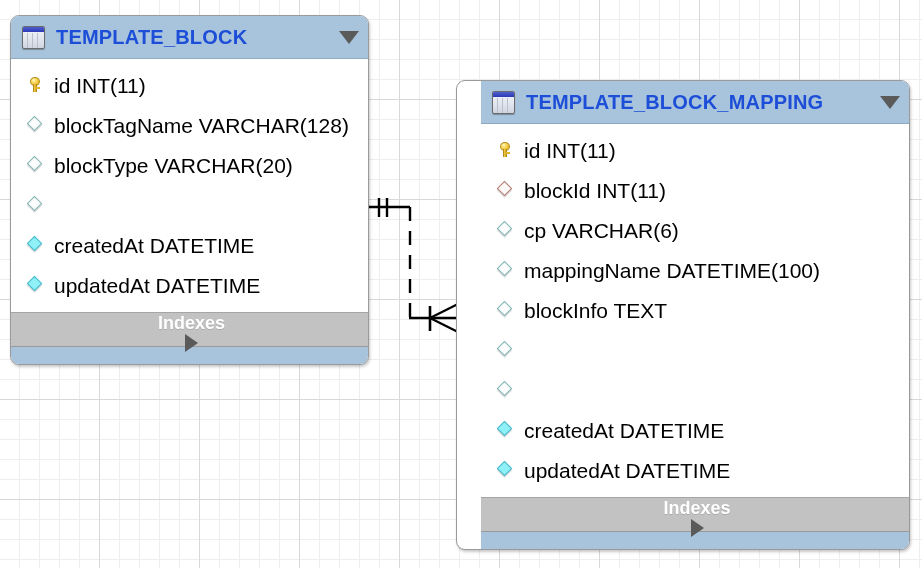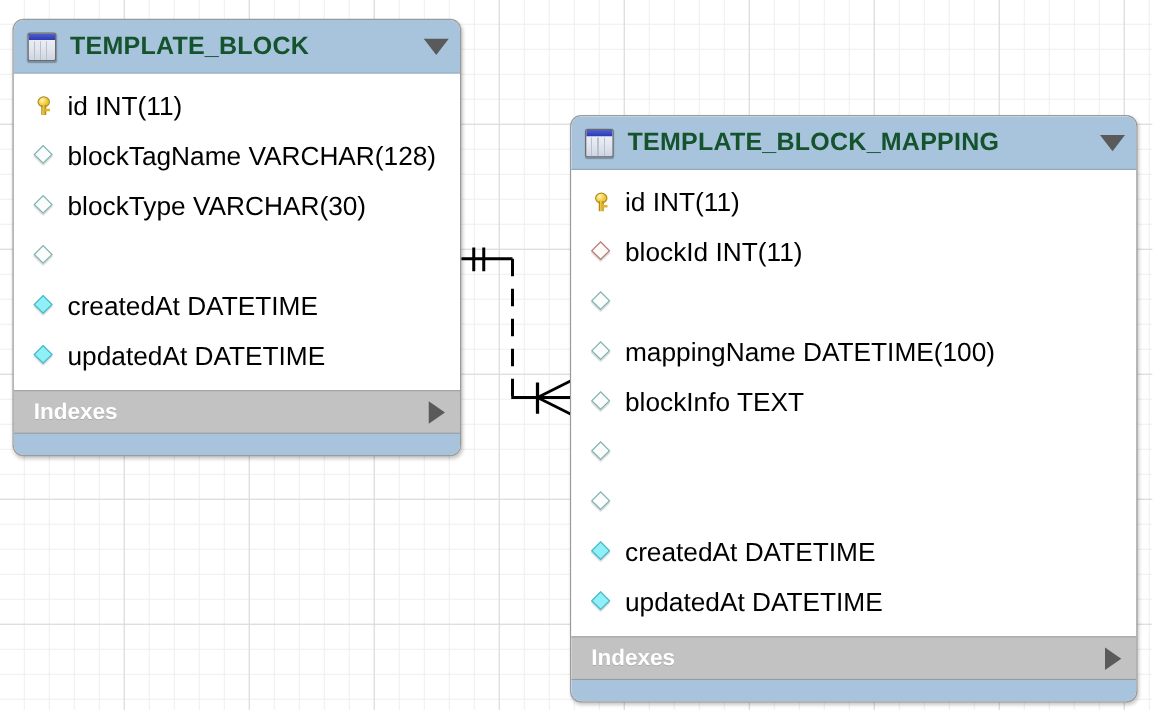--- a/index.html
+++ b/index.html
@@ -80,21 +80,21 @@
       linear-gradient(to right, transparent 4px, #b9bfcc 4px, #b9bfcc 5px, transparent 5px),
       linear-gradient(to right, transparent 9px, #b9bfcc 9px, #b9bfcc 10px, transparent 10px),
       linear-gradient(to right, transparent 14px, #b9bfcc 14px, #b9bfcc 15px, transparent 15px);
   }
 
   .table-title {
     flex: 1 1 auto;
     margin-left: 11px;
     font-size: 20px;
     font-weight: bold;
-    color: #14532d;
+    color: #1d4ed8;
     letter-spacing: 0.2px;
     white-space: nowrap;
     overflow: hidden;
   }
 
   .collapse-arrow {
     flex: 0 0 auto;
     width: 0; height: 0;
     margin-left: 8px;
     border-left: 10px solid transparent;
@@ -184,20 +184,21 @@
   }
 
   .indexes-bar {
     display: flex;
     align-items: center;
     height: 34px;
     background-color: #c2c2c2;
     border-top: 1px solid #a5a5a5;
     padding: 0 12px 0 16px;
     box-sizing: border-box;
+    flex-direction: column;
   }
   .indexes-label {
     flex: 1 1 auto;
     font-size: 18px;
     font-weight: bold;
     color: #ffffff;
     text-shadow: 0 1px 0 rgba(0,0,0,0.12);
   }
   .indexes-arrow {
     flex: 0 0 auto;
@@ -264,21 +265,21 @@
       <div class="column-row">
         <span class="col-icon">
             <span class="dia dia-null"></span>
           </span>
         <span class="col-text">blockTagName VARCHAR(128)</span>
       </div>
       <div class="column-row">
         <span class="col-icon">
             <span class="dia dia-null"></span>
           </span>
-        <span class="col-text">blockType VARCHAR(30)</span>
+        <span class="col-text">blockType VARCHAR(20)</span>
       </div>
       <div class="column-row">
         <span class="col-icon">
             <span class="dia dia-null"></span>
           </span>
       </div>
       <div class="column-row">
         <span class="col-icon">
             <span class="dia dia-notnull"></span>
           </span>
@@ -292,21 +293,21 @@
       </div>
     </div>
 
     <div class="indexes-bar">
       <span class="indexes-label">Indexes</span>
       <span class="indexes-arrow"></span>
     </div>
     <div class="footer-strip"></div>
   </div>
 
-  <div class="table-entity" style="left:456px; top:92px; width:454px;">
+  <div class="table-entity" style="left:456px; top:80px; width:454px;padding-left:24px;">
     <div class="table-header">
       <div class="table-icon"></div>
       <div class="table-title">TEMPLATE_BLOCK_MAPPING</div>
       <div class="collapse-arrow"></div>
     </div>
 
     <div class="columns-area">
       <div class="column-row">
         <span class="col-icon">
           <span class="key-icon">
@@ -320,20 +321,21 @@
       <div class="column-row">
         <span class="col-icon">
             <span class="dia dia-fk"></span>
           </span>
         <span class="col-text">blockId INT(11)</span>
       </div>
       <div class="column-row">
         <span class="col-icon">
             <span class="dia dia-null"></span>
           </span>
+        <span class="col-text">cp VARCHAR(6)</span>
       </div>
       <div class="column-row">
         <span class="col-icon">
             <span class="dia dia-null"></span>
           </span>
         <span class="col-text">mappingName DATETIME(100)</span>
       </div>
       <div class="column-row">
         <span class="col-icon">
             <span class="dia dia-null"></span>

